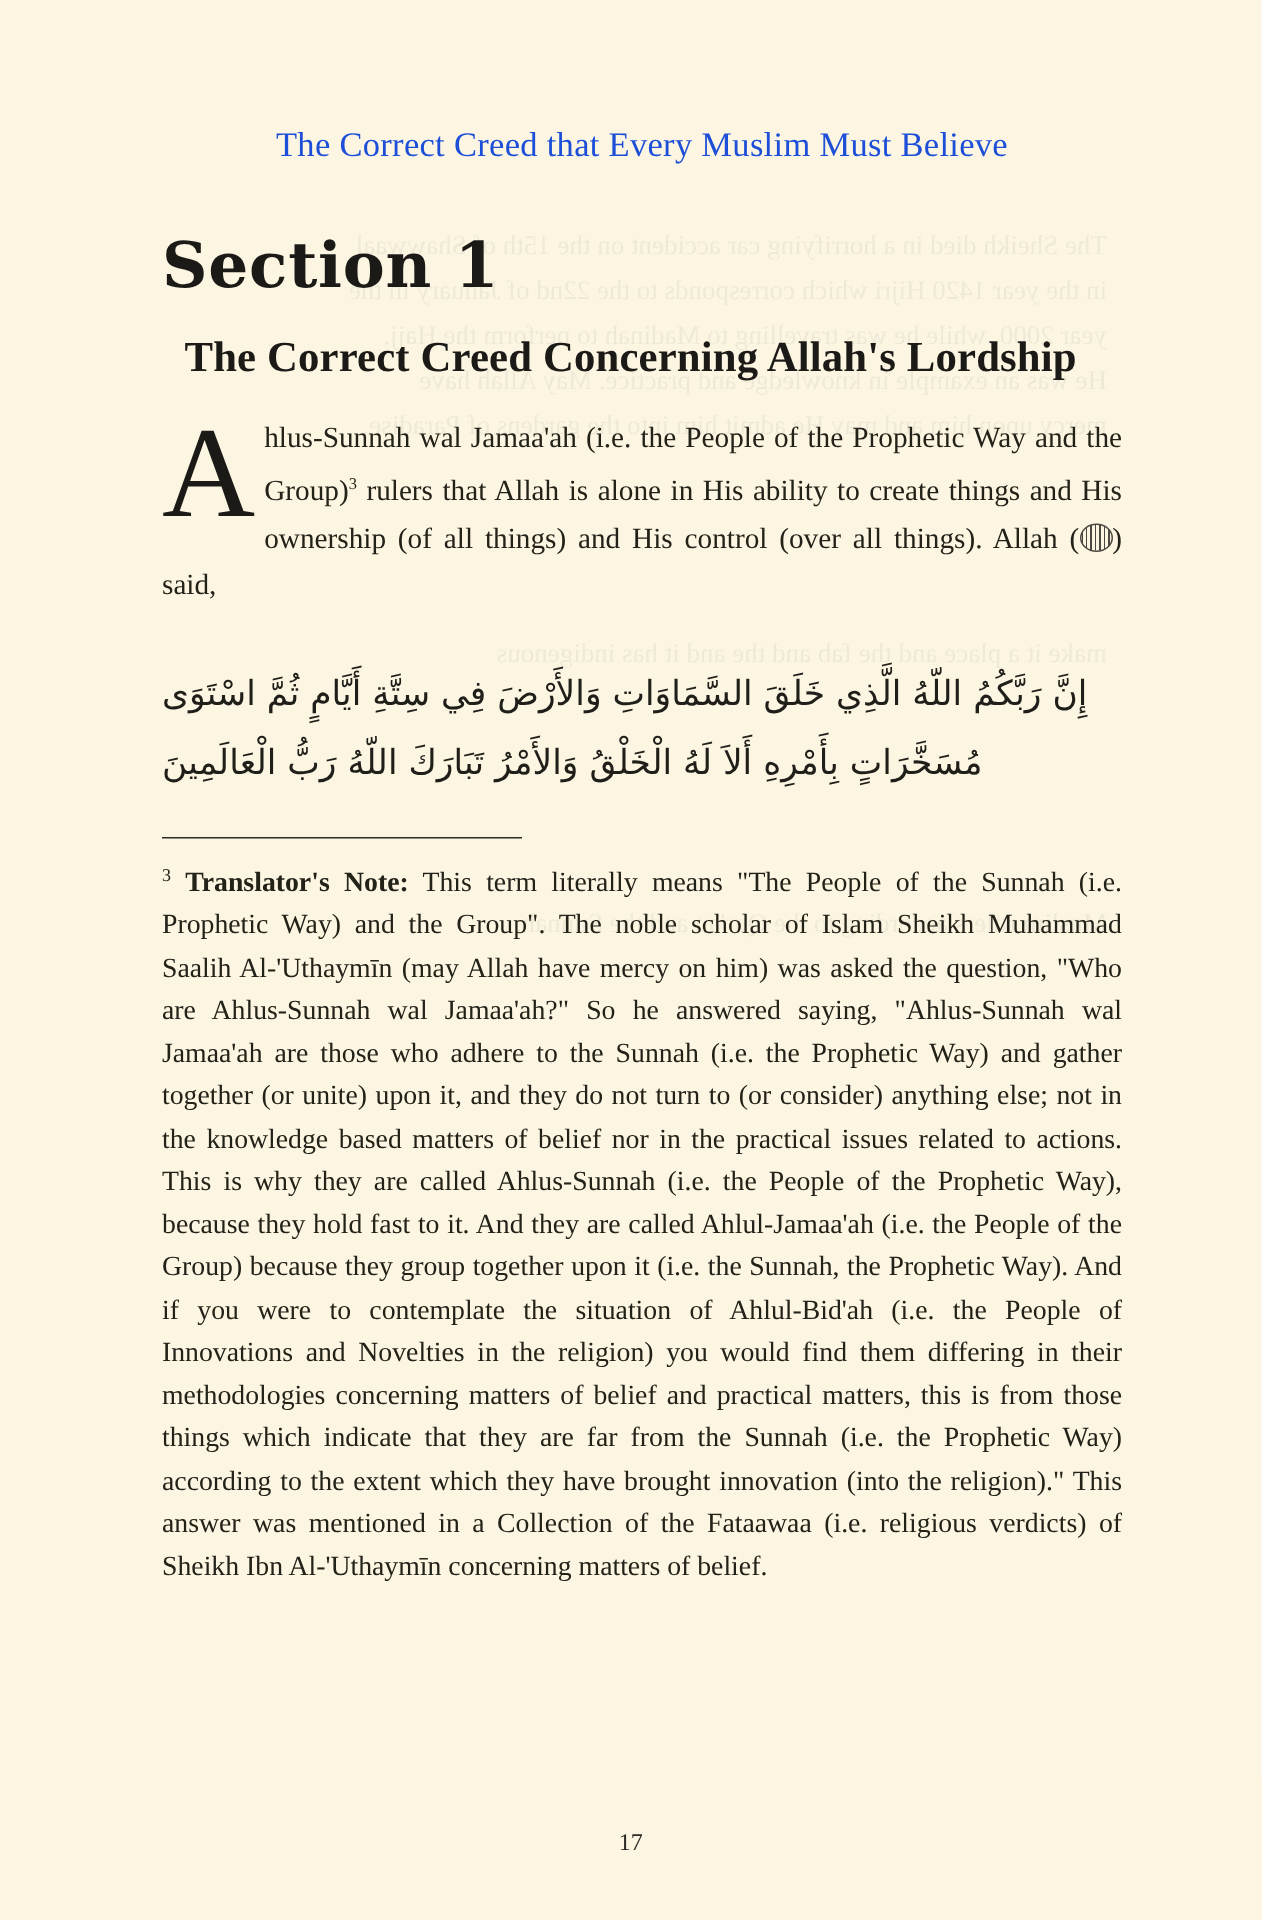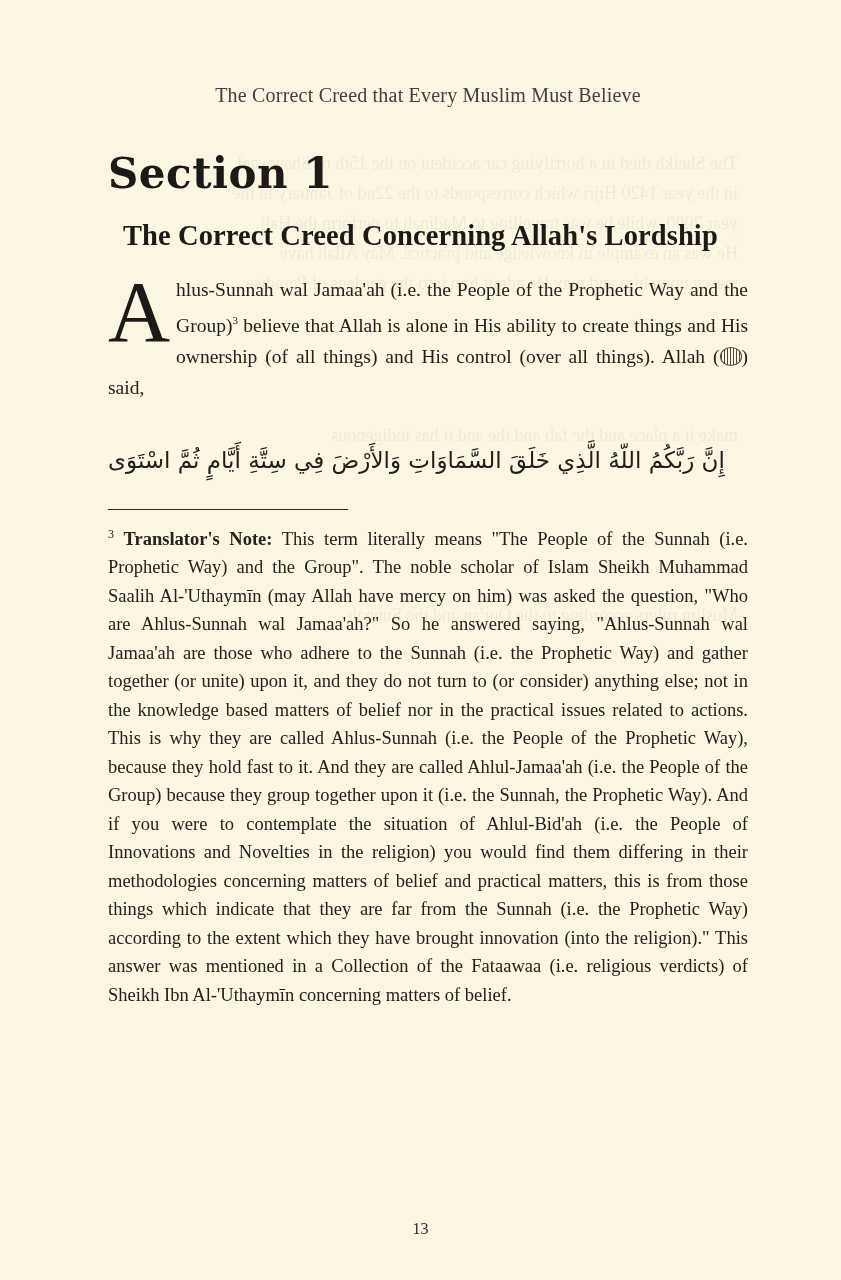--- a/index.html
+++ b/index.html
@@ -23,22 +23,22 @@
   .page-inner {
     position: absolute;
     left: 108px;
     top: 64px;
     width: 640px;
     height: 1160px;
   }
   .running-head {
     text-align: center;
     font-family: "Liberation Serif", serif;
-    font-size: 20px;
-    color: #404040;
+    font-size: 23px;
+    color: #1d4ed8;
     letter-spacing: 0.2px;
     margin-top: 20px;
   }
   .section-label {
     margin-top: 42px;
     text-align: left;
     font-family: "DejaVu Serif", serif;
     font-weight: bold;
     font-size: 42px;
     letter-spacing: 0.5px;
@@ -156,30 +156,31 @@
 
   <div class="page-inner">
 
     <div class="running-head">The Correct Creed that Every Muslim Must Believe</div>
 
     <div class="section-label">Section 1</div>
 
     <h1 class="chapter-title">The Correct Creed Concerning Allah's Lordship</h1>
 
     <div class="body-block">
-      <span class="dropcap">A</span><span>hlus-Sunnah wal Jamaa'ah (i.e. the People of the Prophetic Way and the Group)</span><sup>3</sup><span> believe that Allah is alone in His ability to create things and His ownership (of all things) and His control (over all things). Allah (</span><span class="allah-glyph"></span><span>) said,</span>
+      <span class="dropcap">A</span><span>hlus-Sunnah wal Jamaa'ah (i.e. the People of the Prophetic Way and the Group)</span><sup>3</sup><span> rulers that Allah is alone in His ability to create things and His ownership (of all things) and His control (over all things). Allah (</span><span class="allah-glyph"></span><span>) said,</span>
     </div>
 
     <div class="arabic-block">
       <div class="arabic-line">إِنَّ رَبَّكُمُ اللّهُ الَّذِي خَلَقَ السَّمَاوَاتِ وَالأَرْضَ فِي سِتَّةِ أَيَّامٍ ثُمَّ اسْتَوَى</div>
+      <div class="arabic-line">مُسَخَّرَاتٍ بِأَمْرِهِ أَلاَ لَهُ الْخَلْقُ وَالأَمْرُ تَبَارَكَ اللّهُ رَبُّ الْعَالَمِينَ</div>
     </div>
 
     <div class="footnote-rule"></div>
 
     <div class="footnote">
       <span class="fn-marker">3</span>
       <span class="fn-lead">Translator's Note:</span><span> This term literally means "The People of the Sunnah (i.e. Prophetic Way) and the Group". The noble scholar of Islam Sheikh Muhammad Saalih Al-'Uthaymīn (may Allah have mercy on him) was asked the question, "Who are Ahlus-Sunnah wal Jamaa'ah?" So he answered saying, "Ahlus-Sunnah wal Jamaa'ah are those who adhere to the Sunnah (i.e. the Prophetic Way) and gather together (or unite) upon it, and they do not turn to (or consider) anything else; not in the knowledge based matters of belief nor in the practical issues related to actions. This is why they are called Ahlus-Sunnah (i.e. the People of the Prophetic Way), because they hold fast to it. And they are called Ahlul-Jamaa'ah (i.e. the People of the Group) because they group together upon it (i.e. the Sunnah, the Prophetic Way). And if you were to contemplate the situation of Ahlul-Bid'ah (i.e. the People of Innovations and Novelties in the religion) you would find them differing in their methodologies concerning matters of belief and practical matters, this is from those things which indicate that they are far from the Sunnah (i.e. the Prophetic Way) according to the extent which they have brought innovation (into the religion)." This answer was mentioned in a Collection of the Fataawaa (i.e. religious verdicts) of Sheikh Ibn Al-'Uthaymīn concerning matters of belief.</span>
     </div>
 
   </div>
 
-  <div class="folio">13</div>
+  <div class="folio">17</div>
 </div>
 
 </body></html>

